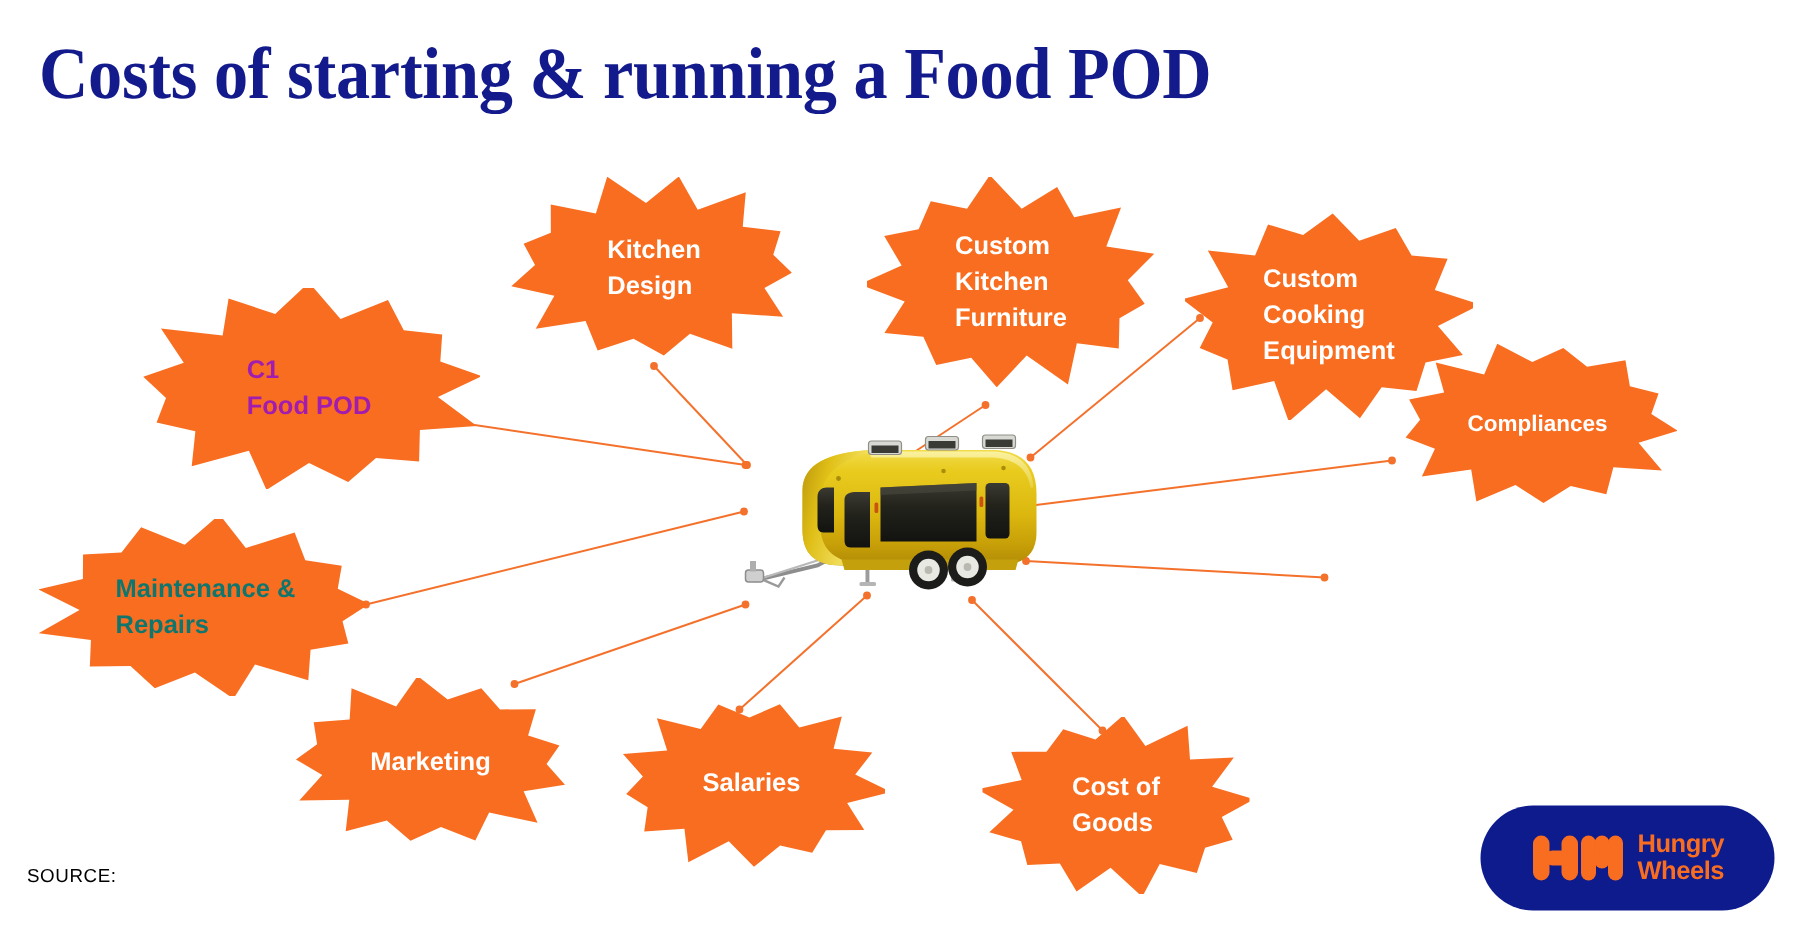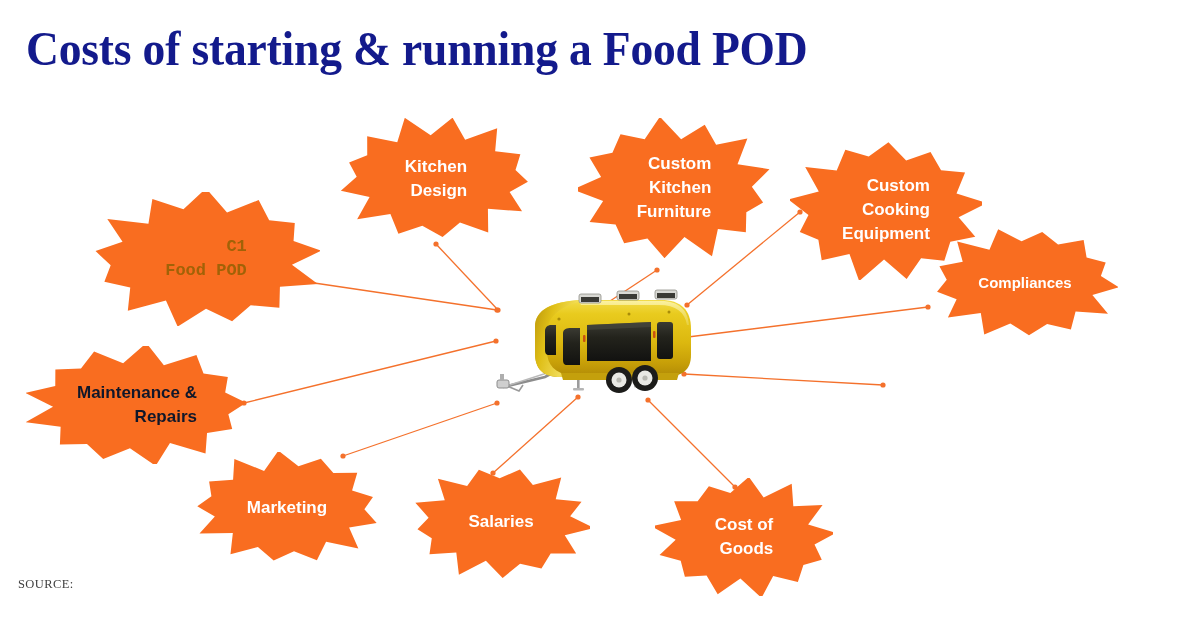--- a/index.html
+++ b/index.html
@@ -70,42 +70,42 @@
     height: 100%;
     display: flex;
     flex-direction: column;
     align-items: center;
     justify-content: center;
     color: #ffffff;
     font-family: "Liberation Sans", sans-serif;
     font-weight: bold;
     font-size: 17px;
     line-height: 24px;
-    text-align: right;
+    text-align: left;
     white-space: pre-line;
     pointer-events: none;
   }
 
   
   #trailer {
     position: absolute;
     left: 483px;
     top: 281px;
     width: 216px;
     height: 128px;
   }
   #trailer svg { display: block; }
 
   
   #source {
     position: absolute;
     left: 18px;
     top: 575px;
-    color: #404040;
-    font-family: Liberation Serif, serif;
+    color: #000000;
+    font-family: Liberation Sans, sans-serif;
     font-size: 12.5px;
     line-height: 19px;
     letter-spacing: 0.4px;
   }
 
   
   #logo {
     position: absolute;
     left: 987px;
     top: 537px;
@@ -187,21 +187,21 @@
         <circle cx="294" cy="280" r="2.6" fill="#f4712c"></circle>
         <circle cx="497" cy="310" r="2.6" fill="#f4712c"></circle>
       </g>
     </svg>
 
   <div id="bursts">
       <div class="burst" style="left: 92px; top: 192px; width: 228px; height: 134px;">
         <svg viewBox="0 0 228 134" width="228" height="134">
           <polygon points="114.00,-3.69 135.03,20.62 166.65,8.04 177.19,28.22 202.79,30.98 201.54,48.95 229.23,58.78 199.93,72.67 225.87,91.94 187.92,94.74 187.38,115.68 158.68,113.28 140.11,129.26 114.00,116.73 85.66,134.59 73.94,108.49 35.82,118.87 38.25,95.43 12.38,89.65 18.68,73.29 3.52,59.12 30.53,49.79 15.31,26.96 56.43,31.67 60.38,6.96 91.48,17.32" fill="#f96d20"></polygon>
         </svg>
-        <div class="burst-label" style="font-size: 17px; color: #a16207; font-family: Liberation Mono, monospace;">C1
+        <div class="burst-label" style="font-size: 17px; color: #a21caf;">C1
 Food POD</div>
       </div>
       <div class="burst" style="left: 340px; top: 118px; width: 192px; height: 122px;">
         <svg viewBox="0 0 192 122" width="192" height="122">
           <polygon points="112.57,-0.35 125.14,21.77 157.18,10.22 155.15,33.13 180.37,36.14 175.50,51.89 187.91,63.87 169.62,73.95 182.07,93.23 147.91,90.83 148.22,114.52 119.95,104.44 102.54,118.93 82.33,107.81 58.42,115.70 50.41,96.01 17.15,101.17 29.59,79.10 0.85,72.78 16.70,58.71 9.08,44.47 27.23,37.18 27.18,18.25 57.26,24.27 64.80,-0.18 90.66,17.31" fill="#f96d20"></polygon>
         </svg>
         <div class="burst-label" style="font-size: 17px; color: rgb(255, 255, 255);">Kitchen
 Design</div>
       </div>
       <div class="burst" style="left: 578px; top: 118px; width: 192px; height: 140px;">
@@ -242,21 +242,21 @@
       <div class="burst" style="left: 412px; top: 466px; width: 178px; height: 112px;">
         <svg viewBox="0 0 178 112" width="178" height="112">
           <polygon points="169.54,35.71 158.13,50.37 182.08,62.03 152.75,69.30 164.17,87.39 138.66,87.44 129.46,102.43 108.07,97.73 90.63,111.91 73.86,94.79 46.90,108.80 44.29,86.48 17.48,88.30 19.77,72.13 5.48,63.36 16.59,51.66 3.33,36.68 32.78,34.29 25.92,12.82 55.13,20.05 66.88,3.68 87.63,12.30 107.93,3.57 120.87,19.02 149.22,11.62 143.70,33.15" fill="#f96d20"></polygon>
         </svg>
         <div class="burst-label" style="font-size: 17px; color: rgb(255, 255, 255);">Salaries</div>
       </div>
       <div class="burst" style="left: 26px; top: 346px; width: 222px; height: 118px;">
         <svg viewBox="0 0 222 118" width="222" height="118">
           <polygon points="220.19,56.63 202.34,68.14 206.22,82.98 181.04,87.09 179.52,107.42 143.98,97.00 129.66,119.83 103.94,102.27 77.20,112.91 60.97,97.94 33.90,98.40 34.62,80.71 -0.40,76.19 27.02,60.69 -0.63,46.92 29.27,39.96 29.37,23.61 54.98,22.39 68.09,5.54 97.13,17.18 120.36,-3.00 137.88,19.35 170.44,8.98 177.52,27.55 201.83,31.09 199.18,46.42" fill="#f96d20"></polygon>
         </svg>
-        <div class="burst-label" style="font-size: 17px; color: #0f172a;">Maintenance &amp;
+        <div class="burst-label" style="font-size: 17px; color: #0f766e;">Maintenance &amp;
 Repairs</div>
       </div>
     </div>
 
   <div id="trailer">
     <svg viewBox="0 0 216 128" width="216" height="128">
       <defs>
         <linearGradient id="bodyGrad" x1="0" y1="0" x2="0" y2="1">
           <stop offset="0%" stop-color="#f2dc4b"></stop>
           <stop offset="18%" stop-color="#e9cb1e"></stop>
@@ -341,14 +341,30 @@
         <circle cx="162" cy="97" r="7.5" fill="#e9e9e4"></circle>
         <circle cx="162" cy="97" r="2.6" fill="#b9b9b2"></circle>
       </g>
     </svg>
   </div>
 
   <div id="source">
     <div>SOURCE:</div>
   </div>
 
+  <div id="logo">
+    <svg id="logo-mark" viewBox="0 0 64 34" width="64" height="34">
+      <g fill="#f96d20">
+        <rect x="1" y="2" width="11" height="30" rx="5.5"></rect>
+        <rect x="9" y="12" width="16" height="10" rx="5"></rect>
+        <rect x="20" y="2" width="11" height="30" rx="5.5"></rect>
+        <rect x="33" y="2" width="10" height="30" rx="5"></rect>
+        <rect x="42" y="2" width="10" height="22" rx="5"></rect>
+        <rect x="51" y="2" width="10" height="30" rx="5"></rect>
+      </g>
+    </svg>
+    <div id="logo-text">
+      <div>Hungry</div>
+      <div>Wheels</div>
+    </div>
+  </div>
 
 </div>
 
 </body></html>

